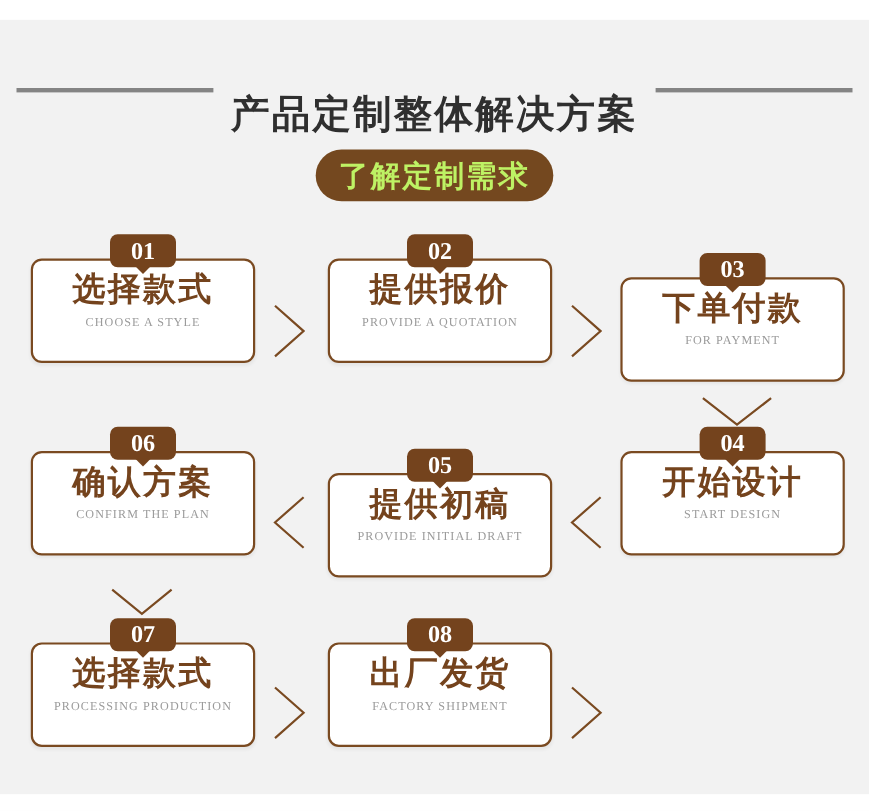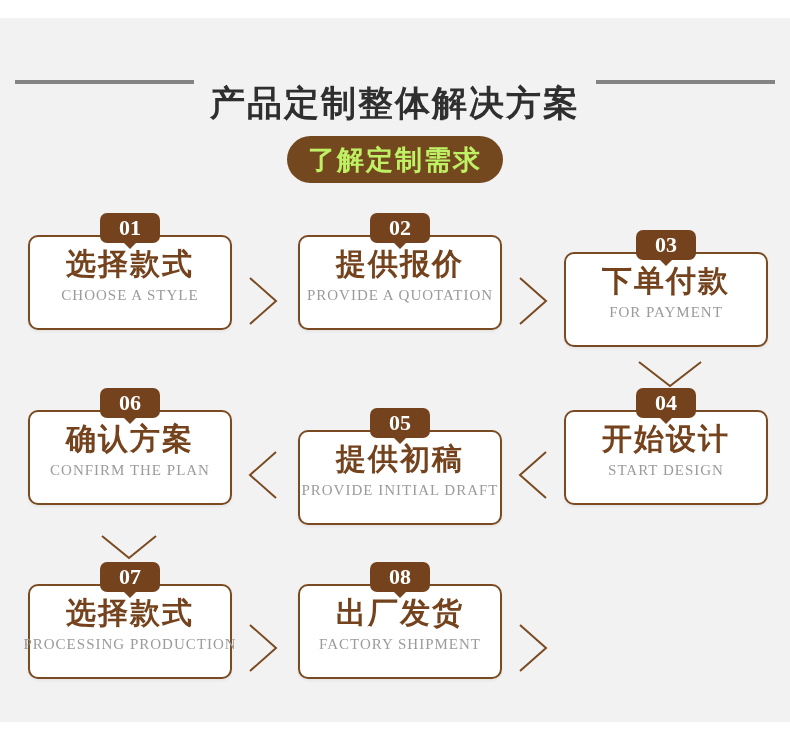--- a/index.html
+++ b/index.html
@@ -53,21 +53,21 @@
     background:#ffffff;border:2px solid #7a4a21;border-radius:10px;
     box-sizing:border-box;
     display:flex;flex-direction:column;align-items:center;justify-content:flex-start;
     box-shadow:0 2px 3px rgba(0,0,0,0.05);
   }
   .card .zh{
     font-size:30px;font-weight:bold;color:#74431d;
     letter-spacing:2px;line-height:1.1;margin-top:10px;white-space:nowrap;
   }
   .card .en{
-    font-size:15px;color:#9b9b9b;letter-spacing:1px;
+    font-size:11px;color:#9b9b9b;letter-spacing:1px;
     margin-top:7px;white-space:nowrap;font-family:Liberation Serif, serif;
   }
   
   .arrow{position:absolute;}
   .arrow svg{display:block;}
 </style>
 </head>
 <body>
 
 <div class="canvas">

